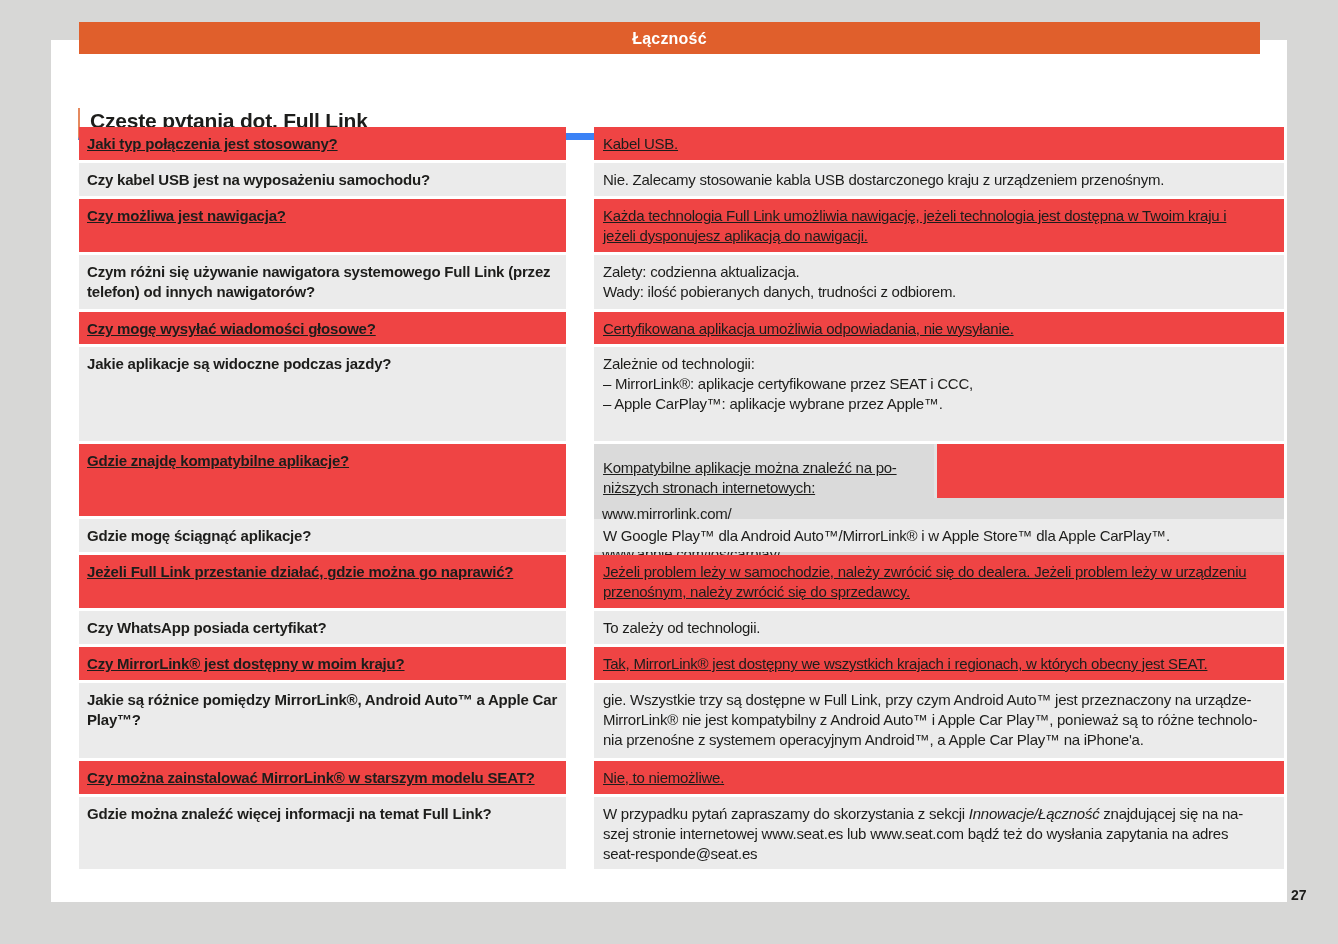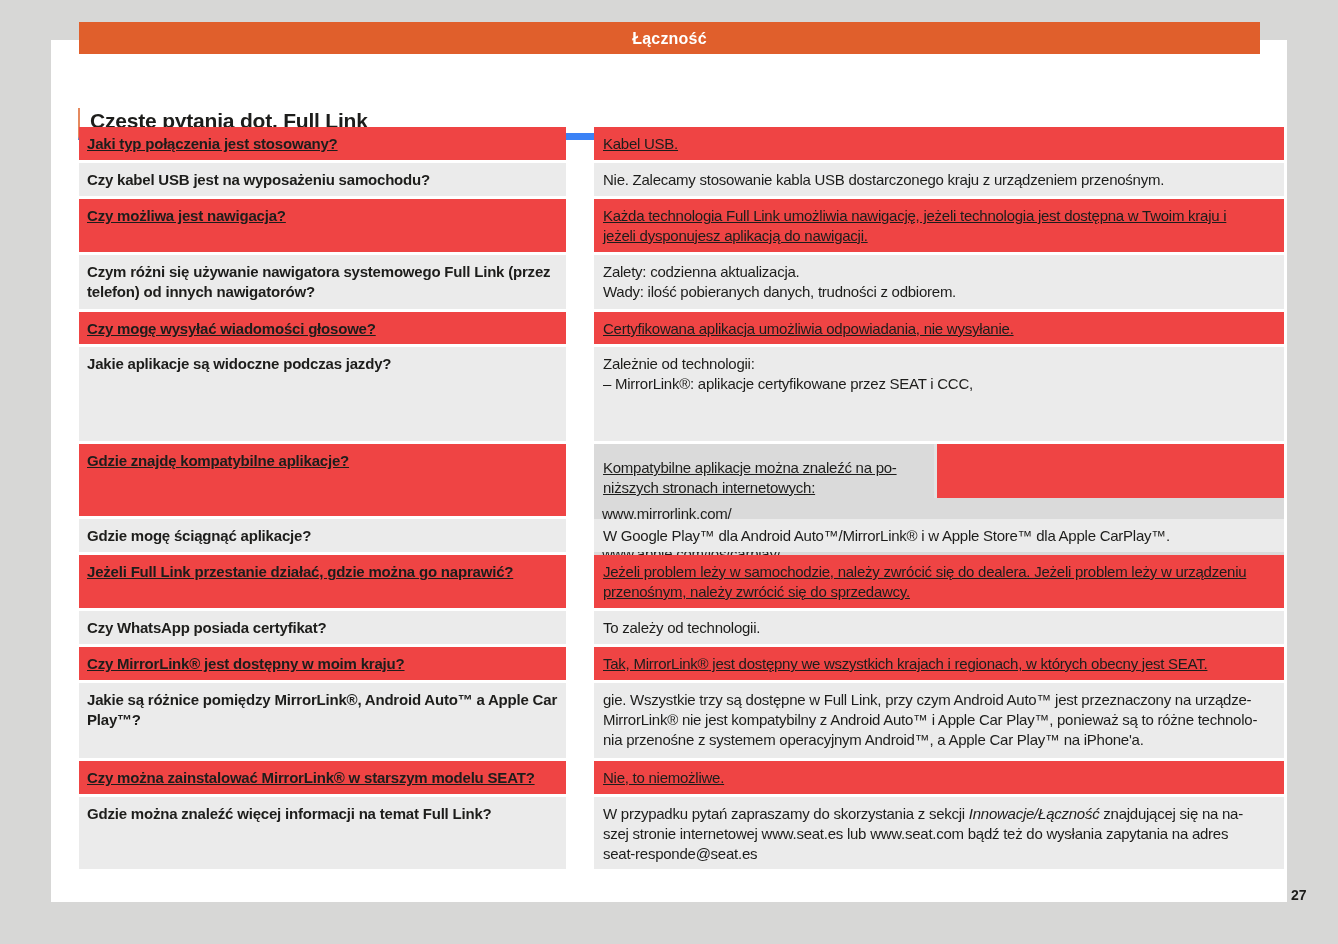--- a/index.html
+++ b/index.html
@@ -167,20 +167,21 @@
     </div>
   </div>
 
   <div class="row light" style="top:220px;height:94px;">
     <div class="q">
       <span class="line">Jakie aplikacje są widoczne podczas jazdy?</span>
     </div>
     <div class="a">
       <span class="line">Zależnie od technologii:</span>
       <span class="line">– MirrorLink®: aplikacje certyfikowane przez SEAT i CCC,</span>
+      <span class="line">– Apple CarPlay™: aplikacje wybrane przez Apple™.</span>
     </div>
   </div>
 
   <div class="row dark" style="top:317px;height:72px;">
     <div class="q">
       <span class="line">Gdzie znajdę kompatybilne aplikacje?</span>
     </div>
     <div class="a">
       <div class="sub">
         <div class="sub-left">

